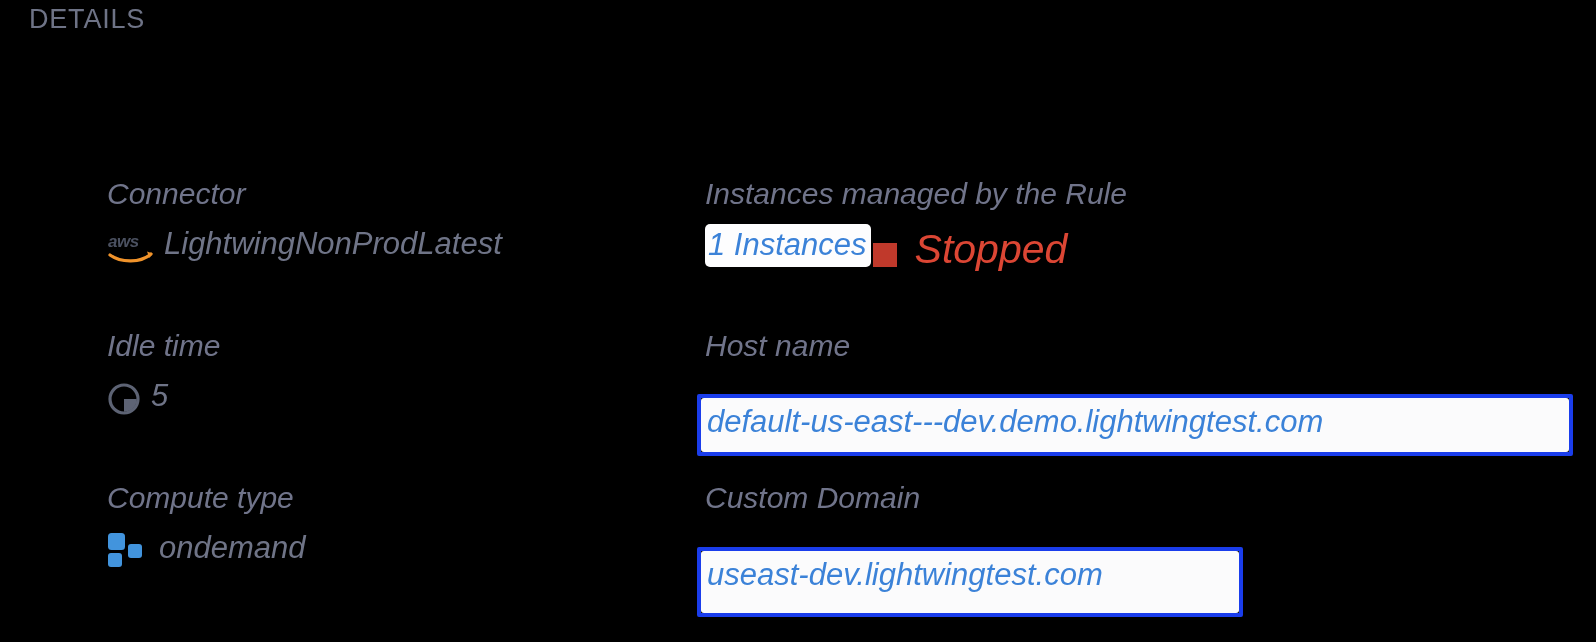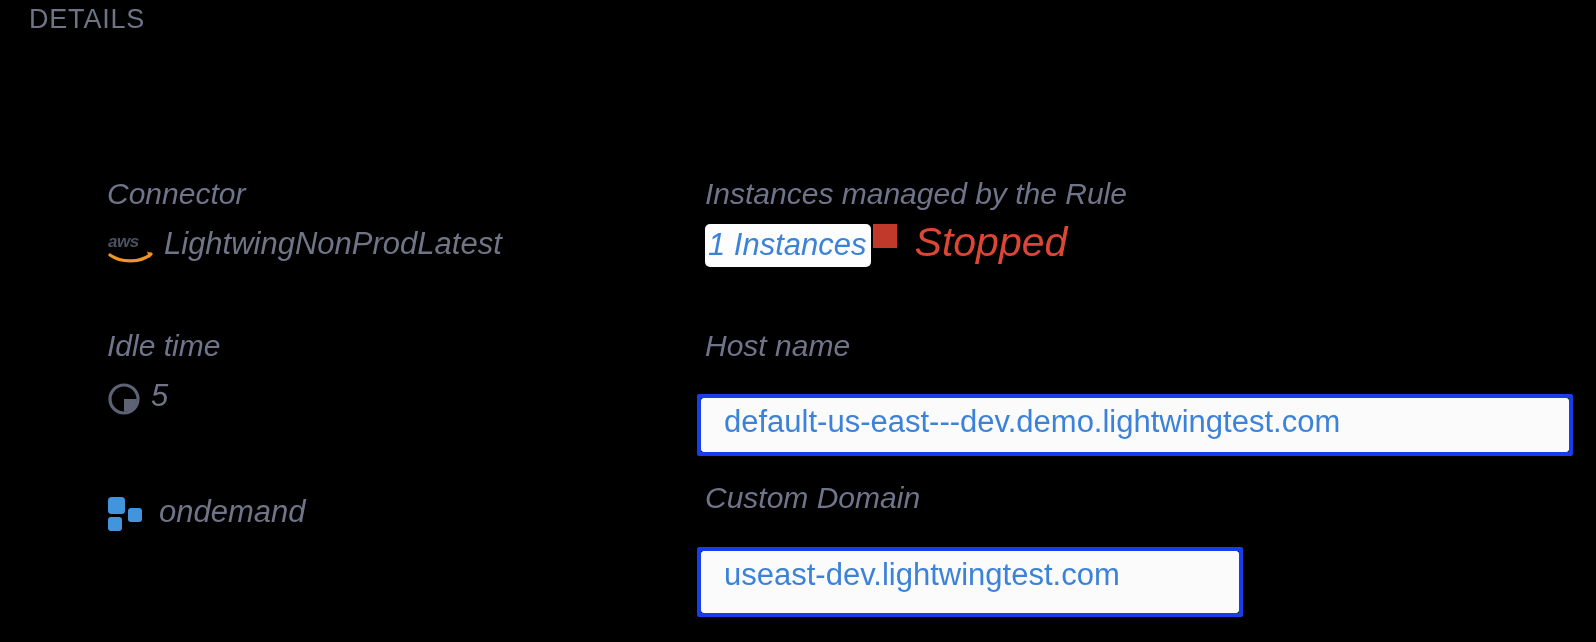--- a/index.html
+++ b/index.html
@@ -111,21 +111,21 @@
     border-radius: 5px;
     padding: 3px 4px 4px 3px;
     text-decoration: none;
     font-size: 31px;
     line-height: 36px;
     display: inline-block;
   }
 
   .status-wrap {
     display: flex;
-    align-items: flex-start;
+    align-items: flex-end;
     margin-top: 12px;
     white-space: nowrap;
   }
   .status-square {
     width: 24px;
     height: 24px;
     background: #c0392b;
     display: inline-block;
     margin-left: 2px;
     margin-right: 18px;
@@ -146,25 +146,26 @@
     background: transparent;
   }
   .domain-link {
     display: block;
     color: #3b82d8;
     background: #fbfbfc;
     font-size: 31px;
     line-height: 48px;
     text-decoration: none;
     white-space: nowrap;
-    padding: 0 23px;
+    padding: 0 6px;
     border-radius: 3px;
     height: 100%;
     box-sizing: border-box;
     overflow: hidden;
+    font-style: italic;
   }
 
   #host-name-box   { left: 697px; top: 394px; width: 876px; height: 62px; }
   #custom-domain-box { left: 697px; top: 547px; width: 546px; height: 70px; }
 </style>
 </head>
 <body>
 
 <div class="page">
 
@@ -216,20 +217,21 @@
 
       <div class="field col-right">
         <div class="field-label">Host name</div>
       </div>
 
     </div>
 
     <div class="field-row">
 
       <div class="field col-left">
+        <div class="field-label">Compute type</div>
         <div class="field-value">
           <span class="compute-icon">
             <svg width="40" height="36" viewBox="0 0 40 36" xmlns="http://www.w3.org/2000/svg">
               <rect x="1" y="1" width="17" height="17" rx="3.5" fill="#4294dd"></rect>
               <rect x="21" y="12" width="14" height="14" rx="3" fill="#4294dd"></rect>
               <rect x="1" y="21" width="14" height="14" rx="3" fill="#4294dd"></rect>
             </svg>
           </span>
           <span>ondemand</span>
         </div>

